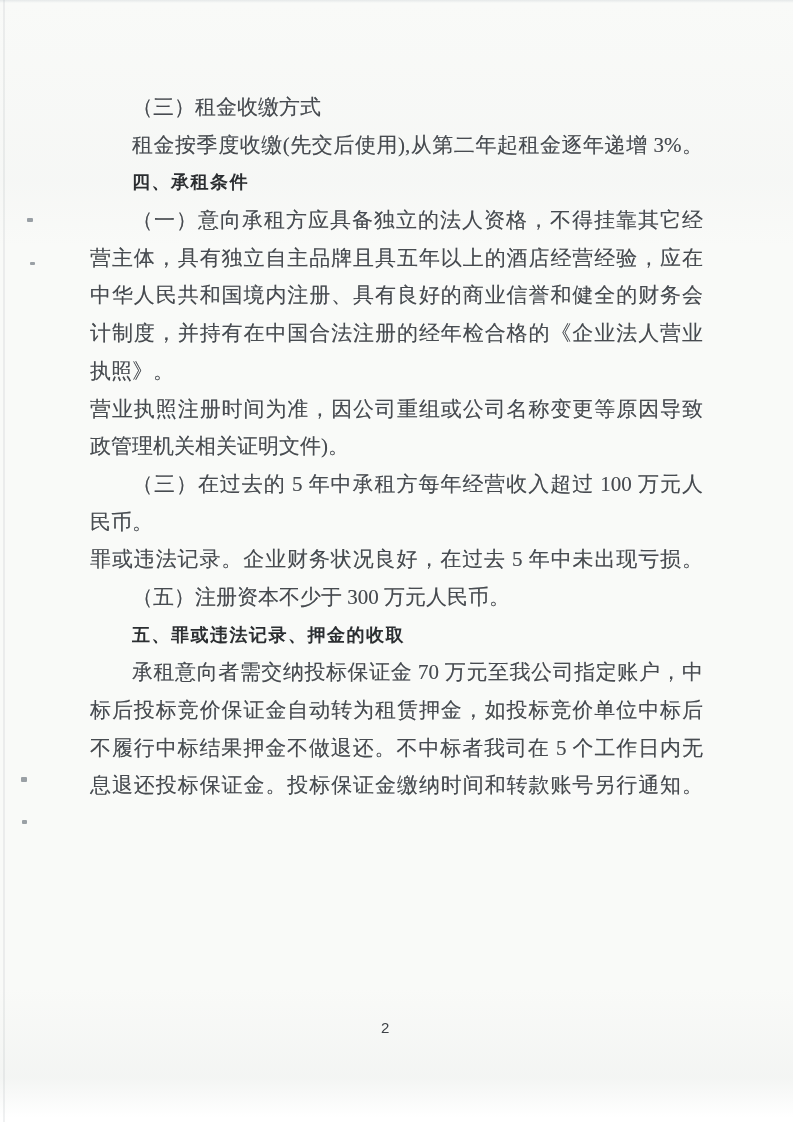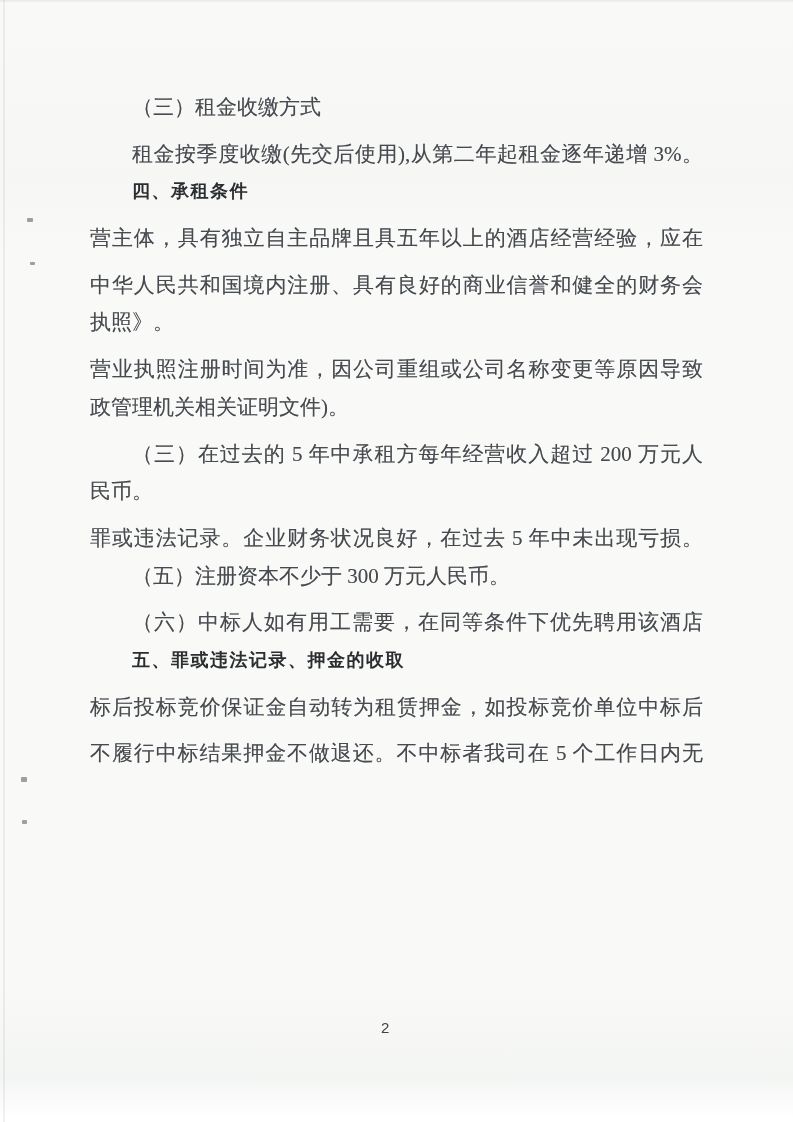--- a/index.html
+++ b/index.html
@@ -25,21 +25,20 @@
   .line{
     height:37.7px;line-height:37.7px;
     font-size:21px;
     color:#474b50;
     text-align:left;
     text-shadow:0 0 0.5px rgba(75,80,86,0.45);
   }
   .line.fill{
     text-align:justify;
     text-align-last:justify;
-    margin-top:9px;
   }
   .line.indent{ text-indent:42px; }
   .line.heading{
     font-family:"Liberation Sans","DejaVu Sans",sans-serif;
     font-weight:700;
     font-size:18px;
     color:#2b2e31;
     letter-spacing:1.5px;
     text-shadow:none;
   }
@@ -60,33 +59,36 @@
 </head>
 <body>
 
 <div class="paper">
   <div class="edge-left"></div>
 
   <div class="content">
     <div class="line indent">（三）租金收缴方式</div>
     <div class="line indent fill">租金按季度收缴(先交后使用),从第二年起租金逐年递增 3%。</div>
     <div class="line indent heading">四、承租条件</div>
+    <div class="line indent fill">（一）意向承租方应具备独立的法人资格，不得挂靠其它经</div>
     <div class="line fill">营主体，具有独立自主品牌且具五年以上的酒店经营经验，应在</div>
     <div class="line fill">中华人民共和国境内注册、具有良好的商业信誉和健全的财务会</div>
+    <div class="line fill">计制度，并持有在中国合法注册的经年检合格的《企业法人营业</div>
     <div class="line">执照》。</div>
     <div class="line fill">营业执照注册时间为准，因公司重组或公司名称变更等原因导致</div>
     <div class="line">政管理机关相关证明文件)。</div>
-    <div class="line indent fill">（三）在过去的 5 年中承租方每年经营收入超过 200 万元人</div>
+    <div class="line indent fill">（三）在过去的 5 年中承租方每年经营收入超过 100 万元人</div>
     <div class="line">民币。</div>
     <div class="line fill">罪或违法记录。企业财务状况良好，在过去 5 年中未出现亏损。</div>
     <div class="line indent">（五）注册资本不少于 300 万元人民币。</div>
-    <div class="line indent fill">（六）中标人如有用工需要，在同等条件下优先聘用该酒店</div>
     <div class="line indent heading">五、罪或违法记录、押金的收取</div>
+    <div class="line indent fill">承租意向者需交纳投标保证金 70 万元至我公司指定账户，中</div>
     <div class="line fill">标后投标竞价保证金自动转为租赁押金，如投标竞价单位中标后</div>
     <div class="line fill">不履行中标结果押金不做退还。不中标者我司在 5 个工作日内无</div>
+    <div class="line fill">息退还投标保证金。投标保证金缴纳时间和转款账号另行通知。</div>
   </div>
 
   <div class="page-number">2</div>
 
   <div class="speck s1"></div>
   <div class="speck s2"></div>
   <div class="speck s3"></div>
   <div class="speck s4"></div>
 </div>
 

